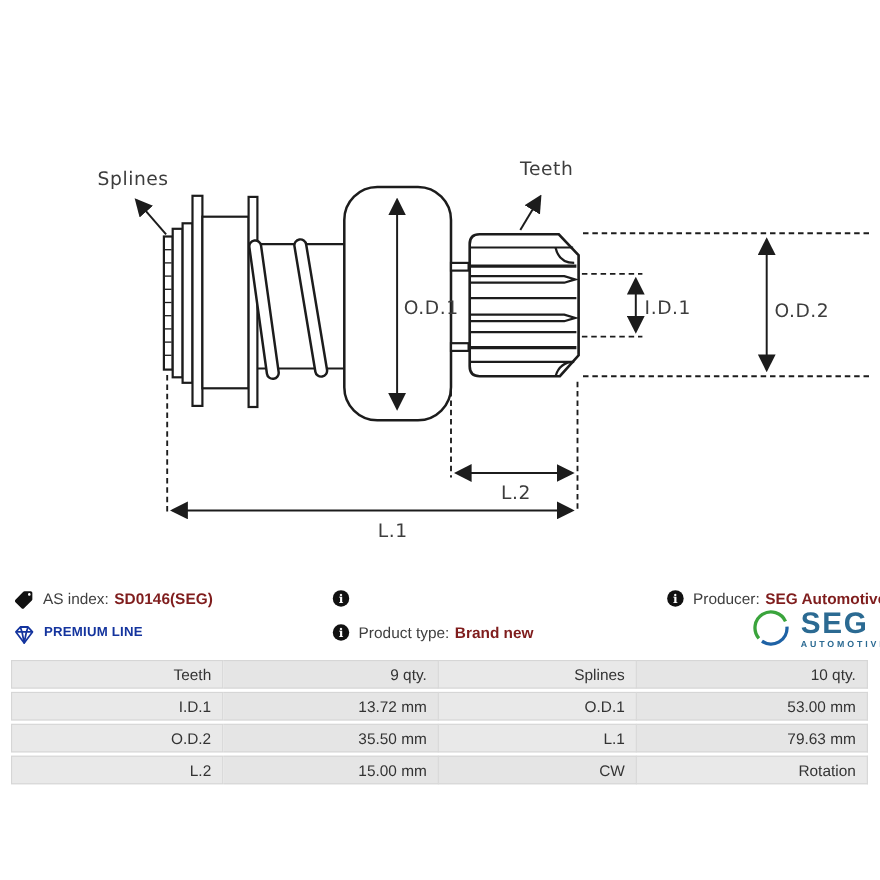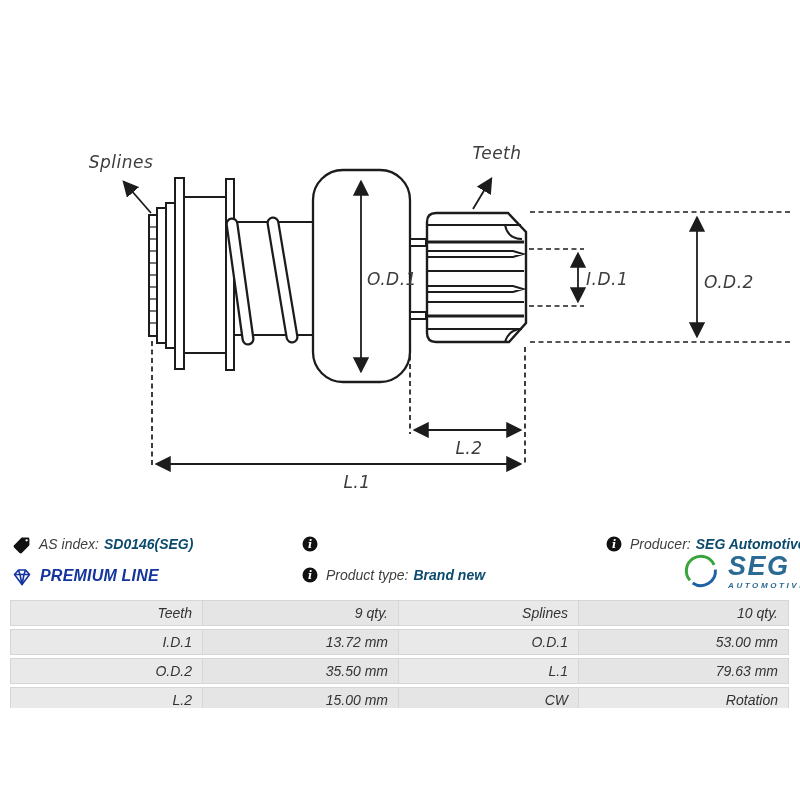--- a/index.html
+++ b/index.html
@@ -1,26 +1,26 @@
 <!DOCTYPE html>
 <html><head>
 <meta charset="utf-8">
 <style>
   html,body{margin:0;padding:0;background:#fff;}
-  .page{position:relative;width:800px;height:708px;background:#fff;
-        font-family:"Liberation Sans",sans-serif;overflow:hidden;font-style:italic;}
+  .page{position:relative;width:800px;height:800px;background:#fff;
+        font-family:"Liberation Sans",sans-serif;overflow:hidden;}
   
   .drawing{position:absolute;left:0;top:0;}
   .dim-label{font-family:"DejaVu Sans",sans-serif;font-size:17px;fill:#3d3d3d;letter-spacing:.5px;}
   
   .info-row{position:absolute;display:flex;align-items:flex-start;height:20px;font-size:14px;color:#3f3f3f;}
   .info-row .lbl{margin-right:5px;white-space:nowrap;}
-  .info-row b{color:#0c4a6e;white-space:nowrap;}
+  .info-row b{color:#7f1d1d;white-space:nowrap;}
   .icon{display:inline-flex;margin-right:8px;flex:0 0 auto;}
-  .premium{color:#14349e;font-weight:bold;font-size:16px;letter-spacing:.2px;}
+  .premium{color:#14349e;font-weight:bold;font-size:12px;letter-spacing:.2px;}
   
   .seg-logo{position:absolute;left:681px;top:551px;display:flex;align-items:center;gap:7px;}
   .seg-text{display:flex;flex-direction:column;line-height:1;}
   .seg-name{font-size:27px;font-weight:bold;color:#2b6a92;letter-spacing:1.5px;}
   .seg-sub{font-size:8px;font-weight:bold;color:#2b6a92;letter-spacing:2.6px;margin-top:2px;}
   
   .spec-table{position:absolute;left:10px;top:600px;width:779px;
               display:grid;grid-template-columns:193px 196px 180px 210px;row-gap:3px;}
   .cell{height:26px;line-height:25px;font-size:14px;color:#333;text-align:right;
         padding-right:10px;box-sizing:border-box;border:1px solid #d6d6d6;}

